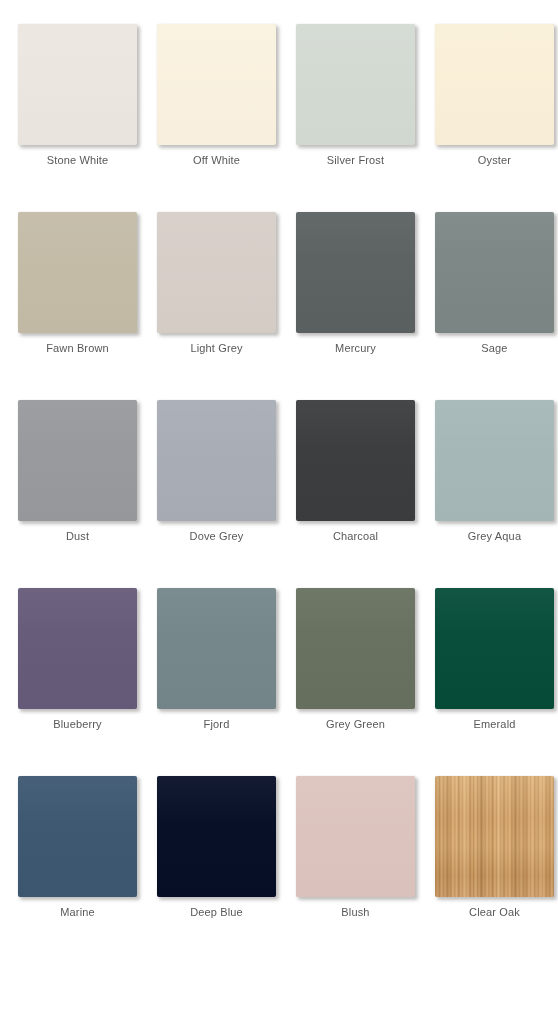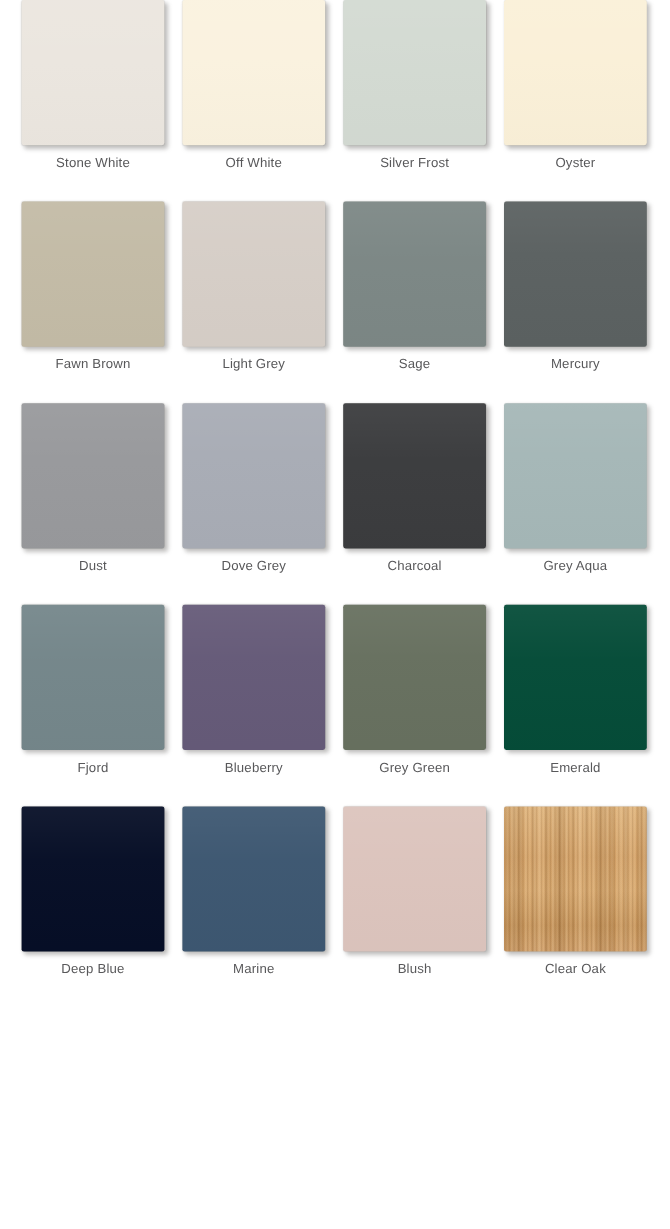--- a/index.html
+++ b/index.html
@@ -13,28 +13,29 @@
     height: 1024px;
     font-family: "Liberation Sans", sans-serif;
     overflow: hidden;
   }
 
   #palette-grid {
     position: relative;
     width: 558px;
     height: 843px;
     box-sizing: border-box;
-    padding: 0 0 0 18px;
+    padding: 24px 0 0 18px;
     display: grid;
     grid-template-columns: repeat(4, 119px);
     grid-template-rows: repeat(6, 168px);
     column-gap: 15px;
     row-gap: 0;
     align-content: start;
     justify-content: start;
+    gap: 20px;
   }
 
   .swatch-cell {
     width: 119px;
     height: 168px;
     display: flex;
     flex-direction: column;
     align-items: center;
   }
 
@@ -125,66 +126,66 @@
     </div>
     <div class="swatch-cell">
       <div class="swatch-chip" style="background-color: rgb(195, 187, 166);"></div>
       <div class="swatch-label">Fawn Brown</div>
     </div>
     <div class="swatch-cell">
       <div class="swatch-chip" style="background-color: rgb(214, 206, 199);"></div>
       <div class="swatch-label">Light Grey</div>
     </div>
     <div class="swatch-cell">
+      <div class="swatch-chip" style="background-color: rgb(91, 97, 97);"></div>
+      <div class="swatch-label">Mercury</div>
+    </div>
+    <div class="swatch-cell">
       <div class="swatch-chip" style="background-color: rgb(124, 135, 133);"></div>
       <div class="swatch-label">Sage</div>
-    </div>
-    <div class="swatch-cell">
-      <div class="swatch-chip" style="background-color: rgb(91, 97, 97);"></div>
-      <div class="swatch-label">Mercury</div>
     </div>
     <div class="swatch-cell">
       <div class="swatch-chip" style="background-color: rgb(152, 153, 156);"></div>
       <div class="swatch-label">Dust</div>
     </div>
     <div class="swatch-cell">
       <div class="swatch-chip" style="background-color: rgb(168, 172, 181);"></div>
       <div class="swatch-label">Dove Grey</div>
     </div>
     <div class="swatch-cell">
       <div class="swatch-chip" style="background-color: rgb(59, 60, 62);"></div>
       <div class="swatch-label">Charcoal</div>
     </div>
     <div class="swatch-cell">
       <div class="swatch-chip" style="background-color: rgb(165, 183, 183);"></div>
       <div class="swatch-label">Grey Aqua</div>
     </div>
     <div class="swatch-cell">
+      <div class="swatch-chip" style="background-color: rgb(101, 90, 120);"></div>
+      <div class="swatch-label">Blueberry</div>
+    </div>
+    <div class="swatch-cell">
       <div class="swatch-chip" style="background-color: rgb(116, 134, 138);"></div>
       <div class="swatch-label">Fjord</div>
-    </div>
-    <div class="swatch-cell">
-      <div class="swatch-chip" style="background-color: rgb(101, 90, 120);"></div>
-      <div class="swatch-label">Blueberry</div>
     </div>
     <div class="swatch-cell">
       <div class="swatch-chip" style="background-color: rgb(103, 112, 95);"></div>
       <div class="swatch-label">Grey Green</div>
     </div>
     <div class="swatch-cell">
       <div class="swatch-chip" style="background-color: rgb(5, 76, 56);"></div>
       <div class="swatch-label">Emerald</div>
     </div>
     <div class="swatch-cell">
+      <div class="swatch-chip" style="background-color: rgb(61, 87, 113);"></div>
+      <div class="swatch-label">Marine</div>
+    </div>
+    <div class="swatch-cell">
       <div class="swatch-chip" style="background-color: rgb(6, 14, 38);"></div>
       <div class="swatch-label">Deep Blue</div>
-    </div>
-    <div class="swatch-cell">
-      <div class="swatch-chip" style="background-color: rgb(61, 87, 113);"></div>
-      <div class="swatch-label">Marine</div>
     </div>
     <div class="swatch-cell">
       <div class="swatch-chip" style="background-color: rgb(220, 196, 189);"></div>
       <div class="swatch-label">Blush</div>
     </div>
     <div class="swatch-cell">
       <div class="swatch-chip wood"></div>
       <div class="swatch-label">Clear Oak</div>
     </div>
   </div>

